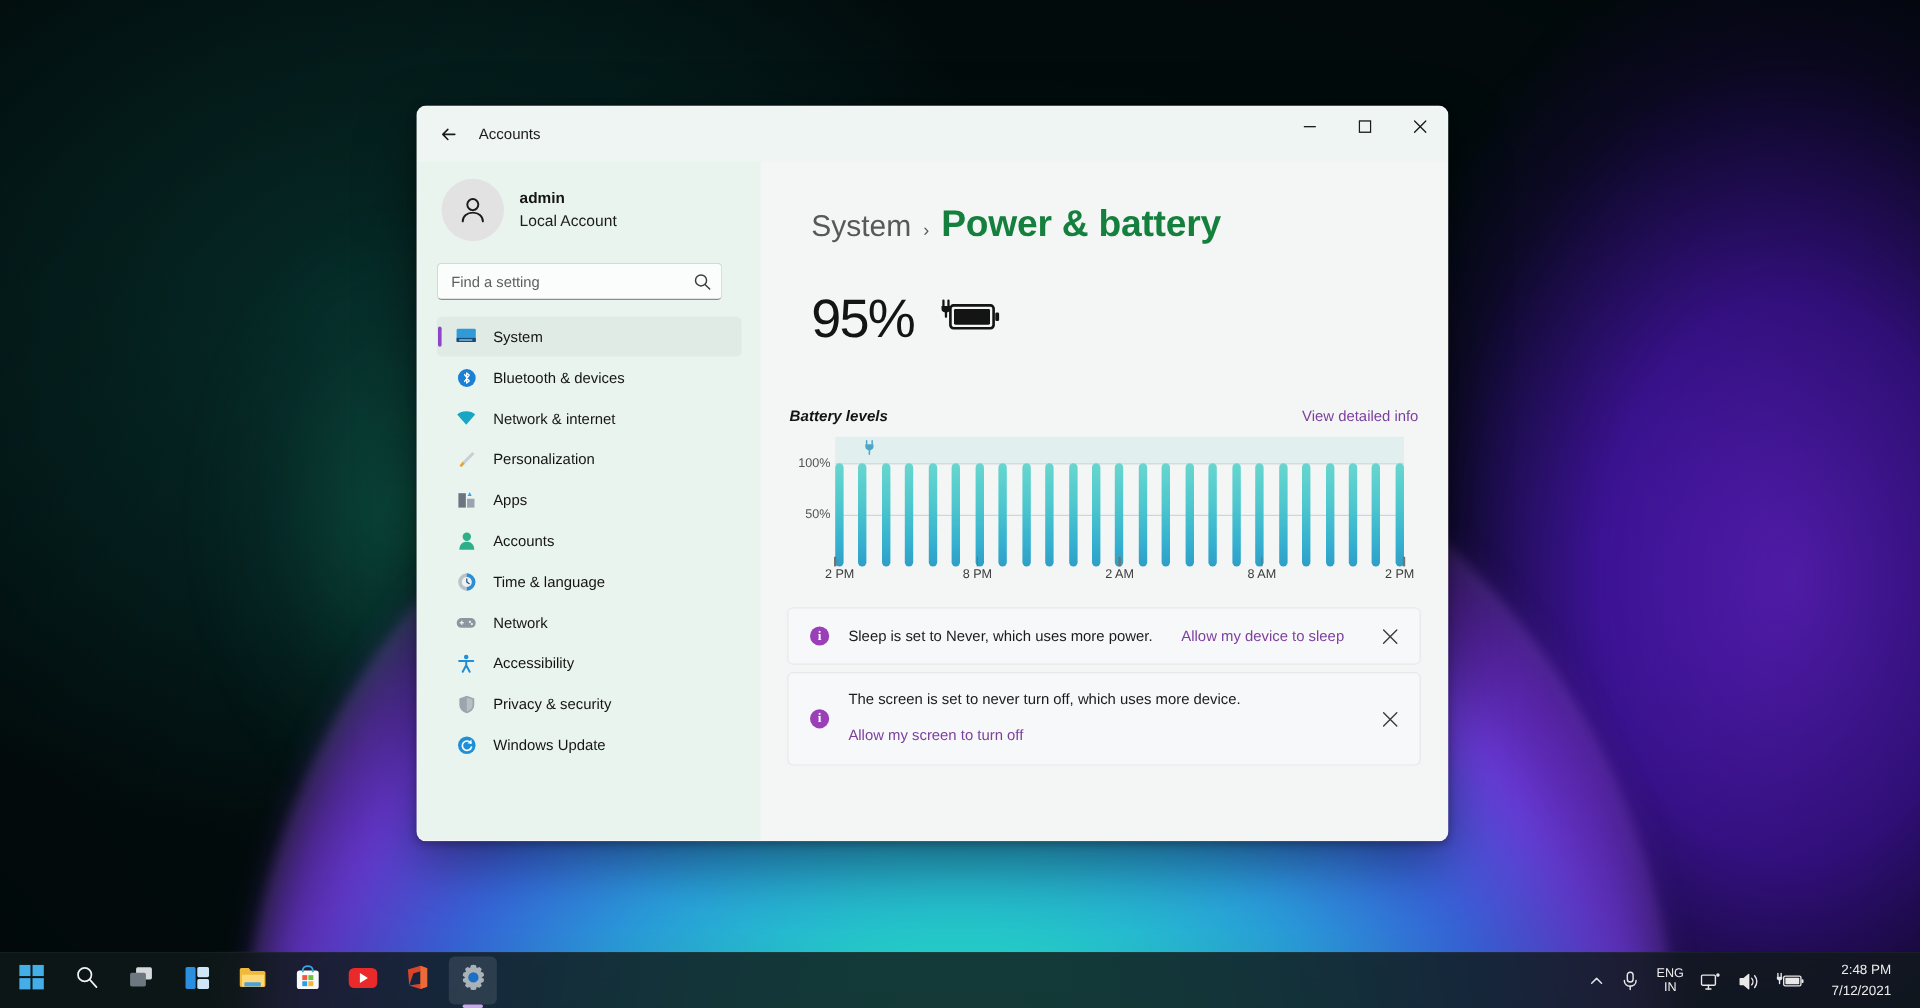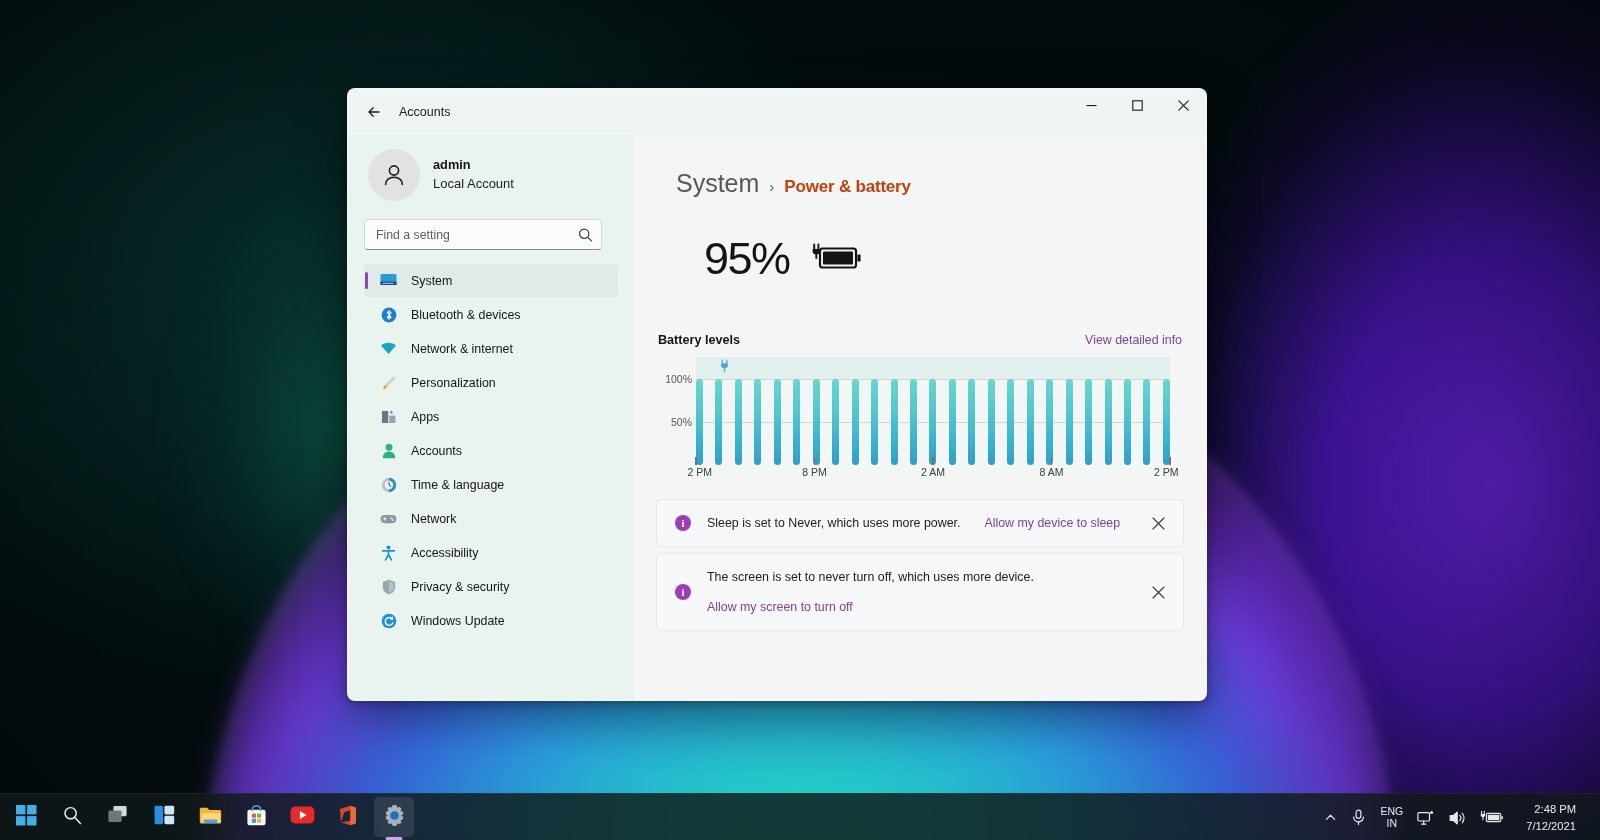--- a/index.html
+++ b/index.html
@@ -115,30 +115,30 @@
   .nav-label { font-size: 12.4px; color: #151515; }
 
   
   .main {
     flex: 1; background: #f3f6f5; padding: 22px 22px 0 22px;
     overflow: hidden; display: flex; flex-direction: column;
   }
   .breadcrumb { display: flex; align-items: baseline; gap: 10px; margin: 12px 0 0 20px; }
   .bc-parent { font-size: 25px; color: #585858; }
   .bc-sep { font-size: 15px; color: #585858; }
-  .bc-current { font-size: 17px; color: #c2410c; font-weight: bold; letter-spacing: -0.2px; }
+  .bc-current { font-size: 31px; color: #15803d; font-weight: bold; letter-spacing: -0.2px; }
 
   .pct-row { display: flex; align-items: center; gap: 18px; margin: 38px 0 0 20px; }
-  .pct { font-size: 45px; color: #141414; letter-spacing: -1.5px; line-height: 1; margin-left: 28px; }
+  .pct { font-size: 45px; color: #141414; letter-spacing: -1.5px; line-height: 1; }
 
   .section-head {
     display: flex; align-items: baseline; justify-content: space-between;
     margin: 52px 2px 10px 2px;
   }
-  .section-title { font-size: 12.6px; font-weight: bold; color: #141414; }
+  .section-title { font-size: 12.6px; font-weight: bold; color: #141414; font-style: italic; }
   .link { font-size: 12.4px; color: #7c3f9e; }
 
   
   .chart-area { position: relative; height: 122px; margin: 0 2px; }
   .y-lab {
     position: absolute; left: 0; font-size: 10.5px; color: #555; text-align: right;
     width: 34px; transform: translateY(-50%);
   }
   .plot {
     position: absolute; left: 38px; right: 12px; top: 0; bottom: 14px;

